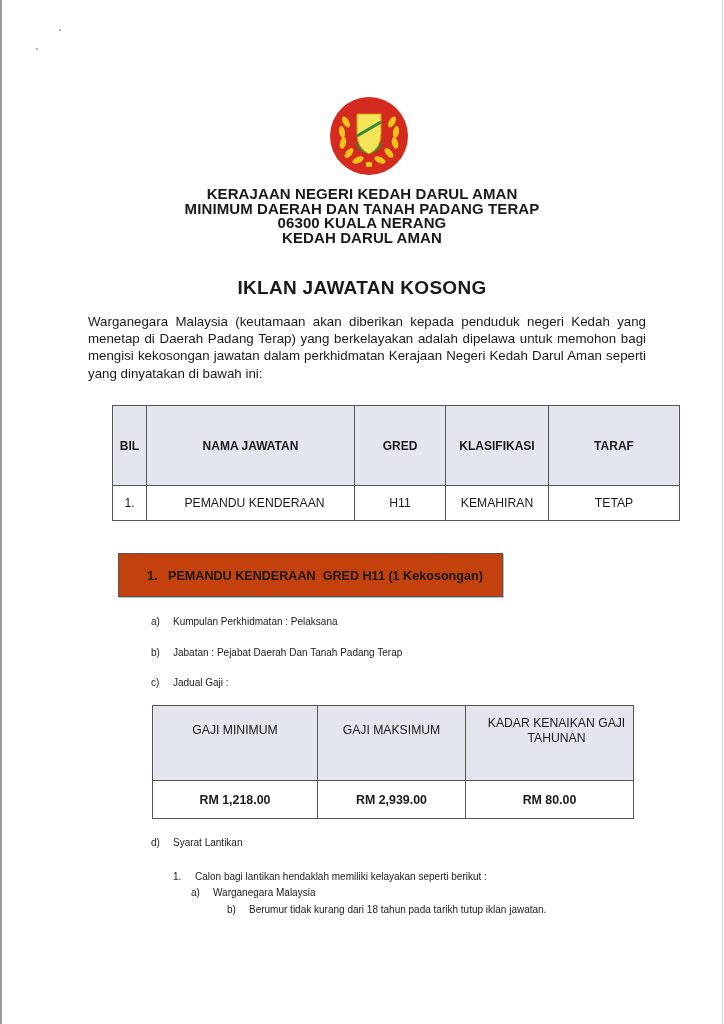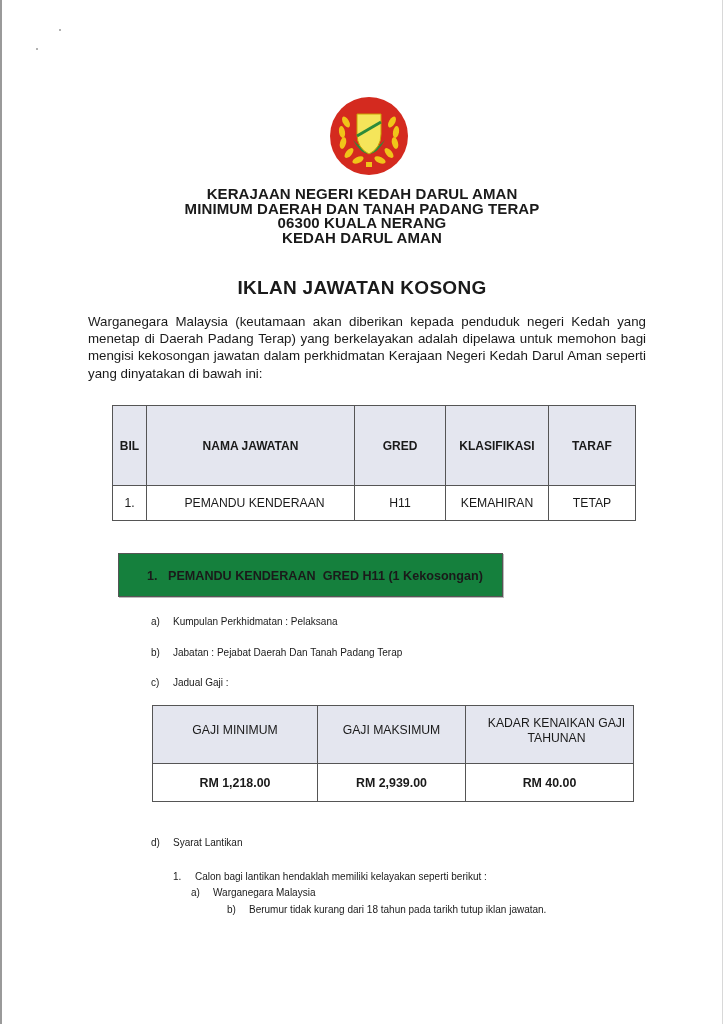--- a/index.html
+++ b/index.html
@@ -16,39 +16,39 @@
   .title { position:absolute; left:0; width:724px; top:277px; text-align:center;
            font-weight:bold; font-size:19px; letter-spacing:0.3px; }
 
   .intro { position:absolute; left:88px; top:313px; width:558px; font-size:13.3px;
            line-height:17.2px; text-align:justify; }
 
   table.grid { position:absolute; border-collapse:collapse; font-size:12px; }
   table.grid td, table.grid th { border:1px solid #555; padding:0; }
   table.grid th { background:#e4e6ef; font-weight:bold; }
 
-  #posts { left:112px; top:405px; width:524px; }
+  #posts { left:112px; top:405px; width:568px; }
   #posts th { height:79px; }
   #posts td { height:34px; font-size:12.2px; }
   #posts .c-bil { width:33px; text-align:center; }
   #posts .c-name { width:199px; text-align:center; padding-left:8px; }
   #posts .c-gred { width:90px; text-align:center; }
   #posts .c-kls { width:102px; text-align:center; }
   #posts .c-taraf { text-align:center; }
 
   .section-box { position:absolute; left:118px; top:553px; width:385px; height:44px;
-                 background:#15803d; border:1px solid #555; box-sizing:border-box;
+                 background:#c2410c; border:1px solid #555; box-sizing:border-box;
                  box-shadow:1px 1px 0 #bbb; }
   .section-box span { position:absolute; left:28px; top:15px; font-weight:bold; font-size:12.6px; }
 
   .item { position:absolute; font-size:10px; }
   .item .lbl { display:inline-block; width:22px; }
 
   #salary { left:152px; top:705px; width:482px; }
-  #salary th { height:58px; font-weight:normal; font-size:12.2px; line-height:15px; vertical-align:top; padding-top:17px; box-sizing:border-box; }
+  #salary th { height:75px; font-weight:normal; font-size:12.2px; line-height:15px; vertical-align:top; padding-top:17px; box-sizing:border-box; }
   #salary td { height:37px; text-align:center; font-weight:bold; font-size:12.4px; }
   #salary .s1 { width:165px; }
   #salary .s2 { width:148px; }
 </style>
 </head>
 <body>
 
 <div class="edge-left"></div>
 <div class="edge-right"></div>
 <div class="speck" style="left:36px;top:48px;"></div>
@@ -124,21 +124,21 @@
 <table class="grid" id="salary">
   <tbody>
       <tr>
     <th class="s1">GAJI MINIMUM</th>
     <th class="s2">GAJI MAKSIMUM</th>
     <th style="padding-left:14px;padding-right:0;padding-top:10px;">KADAR KENAIKAN GAJI TAHUNAN</th>
   </tr>
   <tr>
     <td>RM 1,218.00</td>
     <td>RM 2,939.00</td>
-    <td>RM 40.00</td>
+    <td>RM 80.00</td>
   </tr>
 </tbody>
   </table>
 
 <div class="item" style="left:151px;top:837px;">
   <span class="lbl">d)</span><span>Syarat Lantikan</span>
 </div>
 
 <div class="item" style="left:173px;top:871px;">
   <span class="lbl">1.</span><span>Calon bagi lantikan hendaklah memiliki kelayakan seperti berikut :</span>

